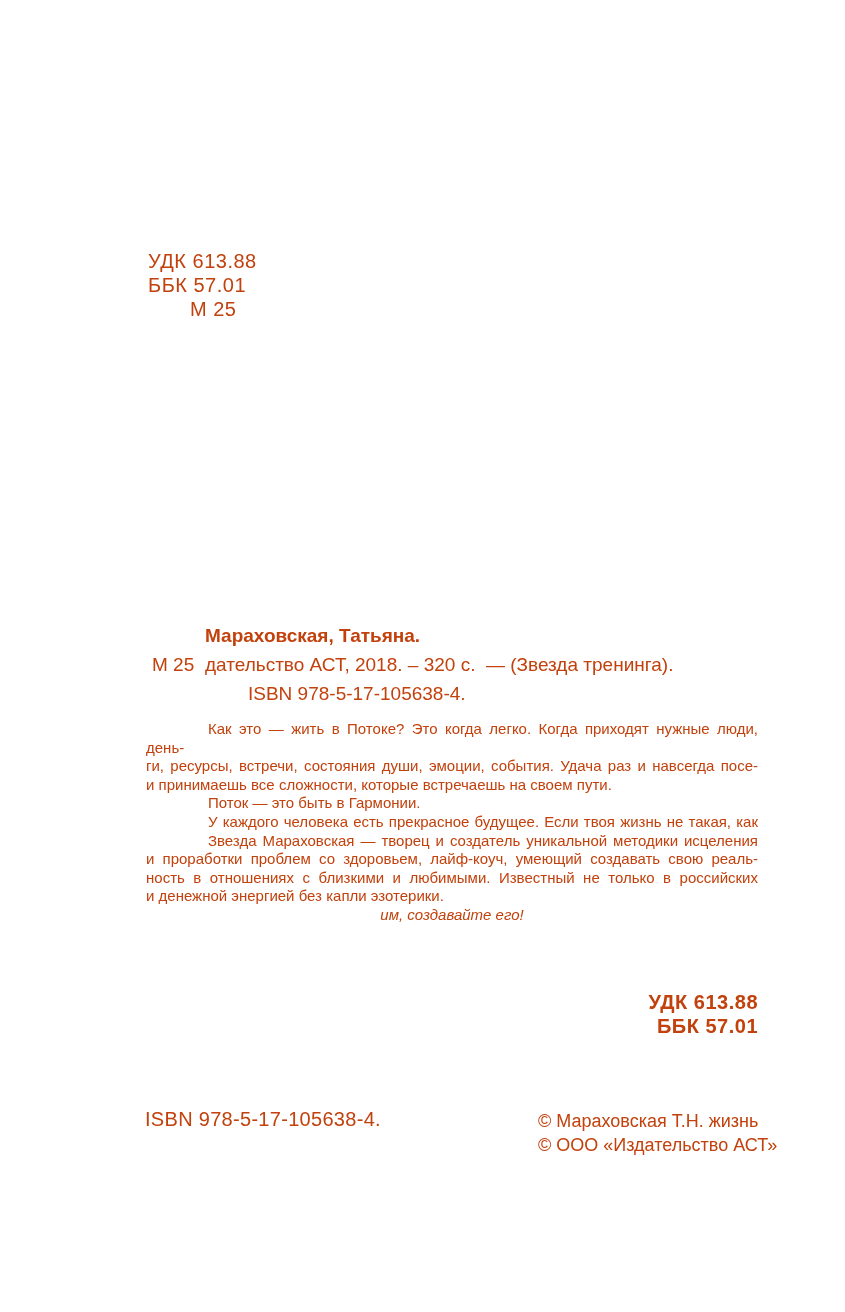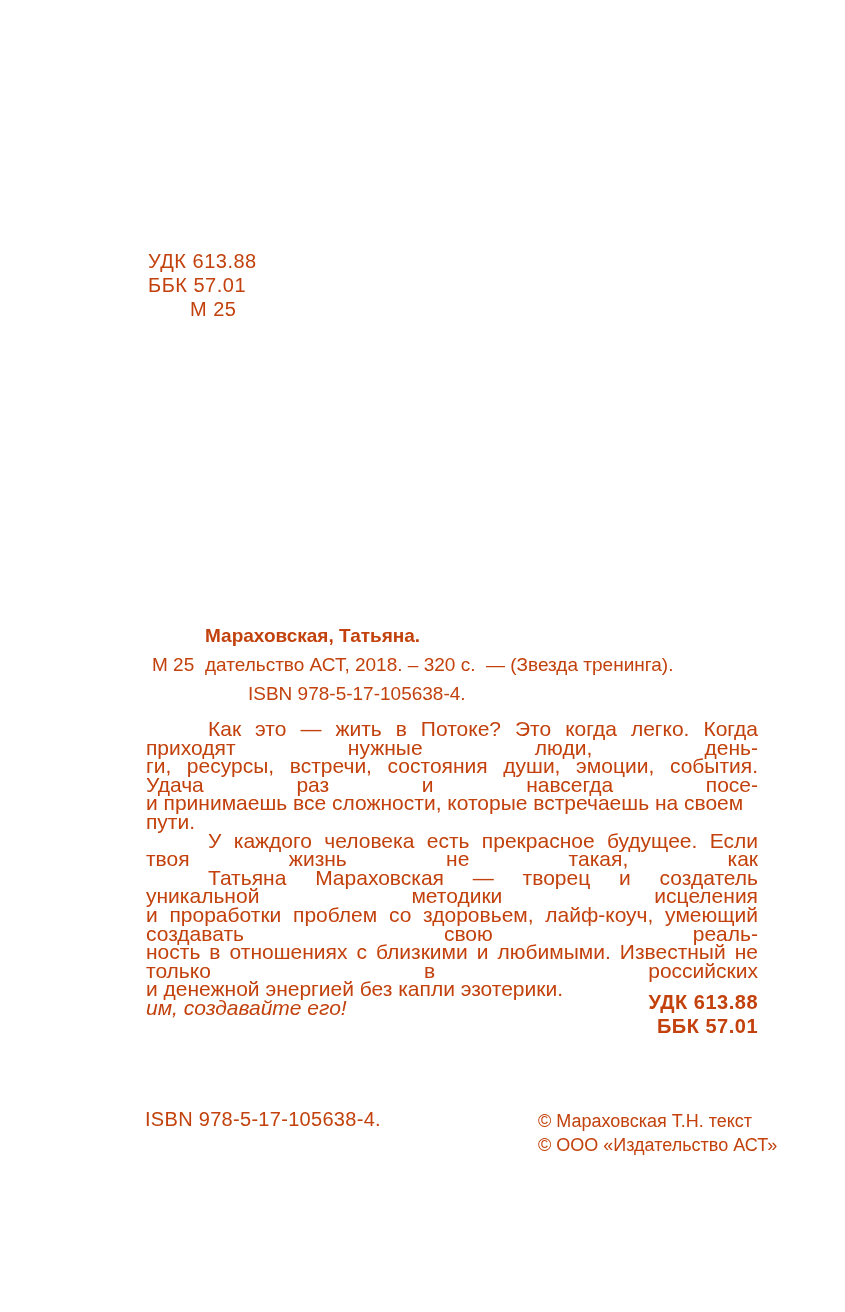--- a/index.html
+++ b/index.html
@@ -42,27 +42,27 @@
   }
   .margin-code { position: absolute; left: -53px; top: 0; }
   .biblio-line.l4 { padding-left: 43px; }
 
   
   .annotation {
     position: absolute;
     left: 146px;
     top: 720px;
     width: 612px;
-    font-size: 21px;
+    font-size: 15px;
     line-height: 18.6px;
   }
   .al { text-align: left; white-space: normal; }
   .al.ind { text-indent: 62px; }
   .al.jl { text-align: justify; text-align-last: justify; }
-  .al.it { font-style: italic; }
+  .al.it { font-style: italic; text-align: center; }
 
   
   .codes-right {
     position: absolute;
     right: 87px;
     top: 991px;
     font-size: 20px;
     line-height: 23.5px;
     font-weight: bold;
     text-align: right;
@@ -102,33 +102,34 @@
       <span class="margin-code">М 25</span>
     </div>
     <div class="biblio-line l3">дательство АСТ, 2018. – 320 с.&nbsp; — (Звезда тренинга).</div>
     <div class="biblio-line l4">ISBN 978-5-17-105638-4.</div>
   </div>
 
   <div class="annotation">
     <div class="al ind jl">Как это — жить в Потоке? Это когда легко. Когда приходят нужные люди, день-</div>
     <div class="al jl">ги, ресурсы, встречи, состояния души, эмоции, события. Удача раз и навсегда посе-</div>
     <div class="al">и принимаешь все сложности, которые встречаешь на своем пути.</div>
+    <div class="al ind">Поток — это быть в Гармонии.</div>
     <div class="al ind jl">У каждого человека есть прекрасное будущее. Если твоя жизнь не такая, как</div>
-    <div class="al ind jl">Татьяна Мараховская — творец и создатель уникальной методики исцеления</div>
+    <div class="al ind jl">Звезда Мараховская — творец и создатель уникальной методики исцеления</div>
     <div class="al jl">и проработки проблем со здоровьем, лайф-коуч, умеющий создавать свою реаль-</div>
     <div class="al jl">ность в отношениях с близкими и любимыми. Известный не только в российских</div>
     <div class="al">и денежной энергией без капли эзотерики.</div>
     <div class="al it">им, создавайте его!</div>
   </div>
 
   <div class="codes-right">
     <div>УДК 613.88</div>
     <div>ББК 57.01</div>
   </div>
 
   <div class="footer-isbn">ISBN 978-5-17-105638-4.</div>
 
   <div class="copyright">
-    <div>© Мараховская Т.Н. текст</div>
+    <div>© Мараховская Т.Н. жизнь</div>
     <div>© ООО «Издательство АСТ»</div>
   </div>
 
 </div>
 
 </body></html>

